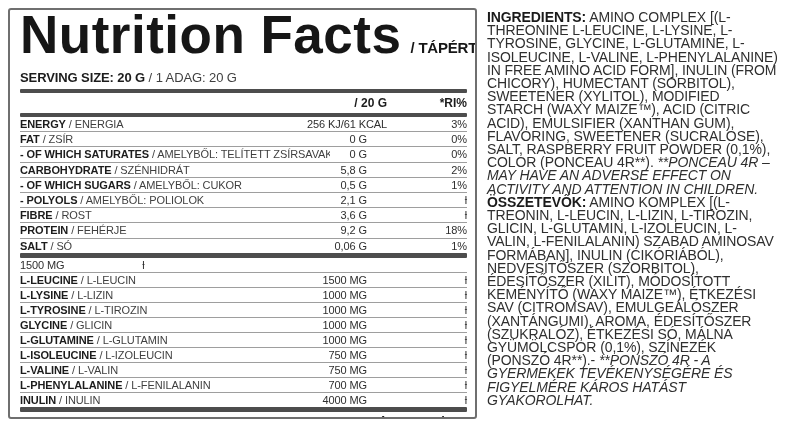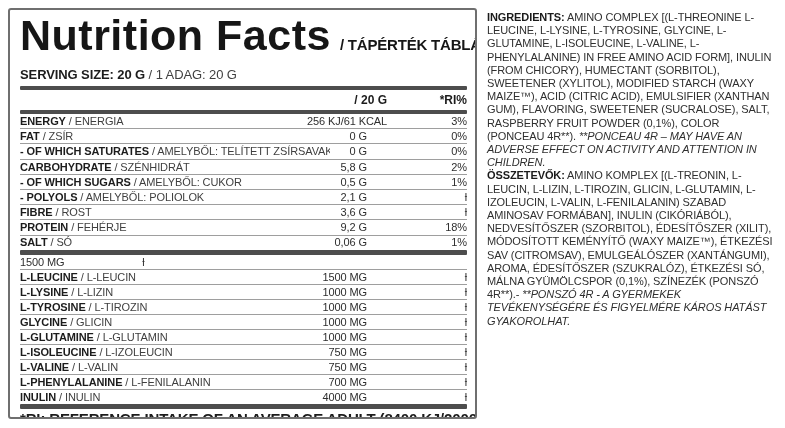--- a/index.html
+++ b/index.html
@@ -7,48 +7,48 @@
     position:relative;width:785px;height:428px;background:#fff;
     font-family:"Liberation Sans","DejaVu Sans",sans-serif;
     color:var(--text-primary,#1c1c1c);overflow:hidden;
   }
   .panel{
     position:absolute;left:8px;top:8px;width:469px;height:411px;
     box-sizing:border-box;border:2px solid #6f6f6f;border-radius:3px;
     background:#fff;padding:5px 8px 0 10px;overflow:hidden;
   }
   .title-row{display:flex;align-items:baseline;gap:9px;margin-top:2px;}
-  .title{font-size:43px;font-weight:bold;letter-spacing:0.5px;line-height:36px;white-space:nowrap;color:#161616;}
+  .title{font-size:53px;font-weight:bold;letter-spacing:0.5px;line-height:36px;white-space:nowrap;color:#161616;}
   .title-suffix{font-size:15px;font-weight:bold;letter-spacing:-0.2px;white-space:nowrap;color:#161616;}
   .serving{font-size:13px;margin-top:14px;letter-spacing:-0.1px;white-space:nowrap;}
   .serving .b{font-weight:bold;color:#1c1c1c;}
   .serving .r{color:#3f3f3f;}
   .bar{height:4px;background:var(--bar,#4d4d4d);border-radius:1px;}
   .bar.m1{margin:4px 0 2px 0;}
   .bar.m2{margin:2px 0 0 0;}
   .bar.m3{margin:0 0 0 0;height:5px;}
   .head-row{display:flex;align-items:center;height:16px;font-size:12px;font-weight:bold;}
   .head-spacer{flex:1 1 auto;}
   .head-amt{flex:0 0 auto;text-align:right;}
   .head-ri{flex:0 0 80px;text-align:right;}
   .rows{display:block;}
-  .row{display:flex;align-items:flex-end;height:14.2px;line-height:14.2px;font-size:11px;letter-spacing:-0.1px;}
+  .row{display:flex;align-items:center;height:14.2px;line-height:14.2px;font-size:11px;letter-spacing:-0.1px;}
   .rows .row + .row{border-top:1px solid var(--rule,#9e9e9e);gap:20px;}
   .rows.amino .row{height:14.05px;line-height:14.05px;}
   .cell-name{flex:1 1 auto;min-width:0;white-space:nowrap;overflow:hidden;}
   .cell-name b{font-weight:bold;color:#1c1c1c;}
   .cell-name .reg{color:#3f3f3f;}
   .cell-amt{flex:0 0 auto;text-align:right;white-space:nowrap;color:#2e2e2e;}
   .cell-ri{flex:0 0 80px;text-align:right;white-space:nowrap;color:#2e2e2e;}
   .footnotes{padding-top:3px;font-size:15px;line-height:13px;letter-spacing:-0.15px;white-space:nowrap;}
   .fn-bold{font-weight:bold;color:#1c1c1c;}
   .fn-reg{color:#3f3f3f;}
   .ingredients{
     position:absolute;left:487px;top:11px;width:292px;
-    font-size:11px;line-height:13.2px;letter-spacing:-0.1px;color:#2f2f2f;
+    font-size:14px;line-height:13.2px;letter-spacing:-0.1px;color:#2f2f2f;
   }
   .ingredients p{margin:0;}
   .ingredients b{font-weight:bold;color:#1a1a1a;}
   .ingredients i{font-style:italic;}
 </style>
 </head>
 <body>
 
 <div class="page" style="--bar: #4d4d4d; --rule: #9e9e9e; --text-primary: #1c1c1c;">
 

